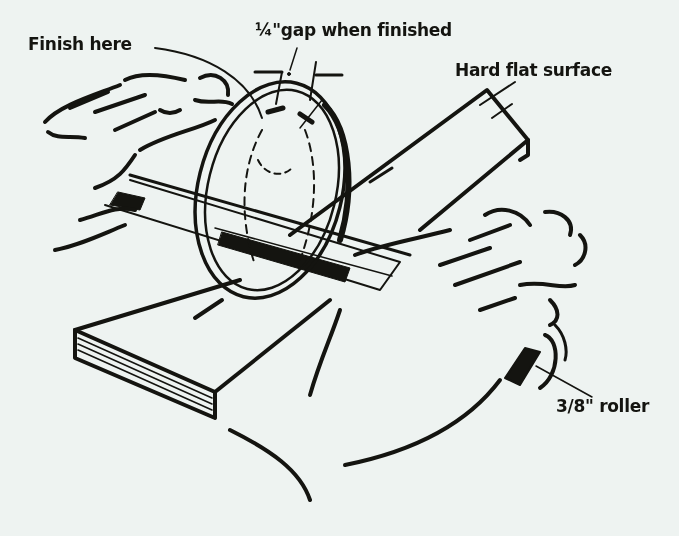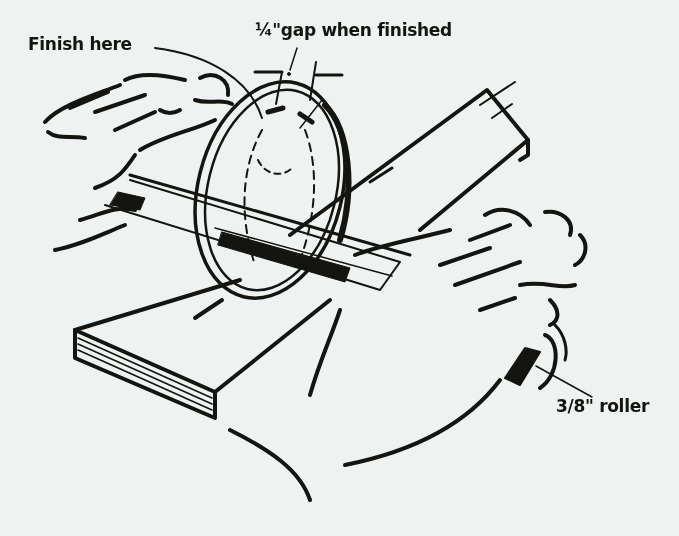--- a/index.html
+++ b/index.html
@@ -117,15 +117,16 @@
       <path d="M 555 325 C 565 335 568 350 565 360" stroke-width="3"></path>
       <path d="M 536 366 L 592 397" stroke-width="1.5"></path>
     </g>
   </svg>
 
   <div class="label" id="lbl-finish-left">Finish here</div>
 
   <div class="label" id="lbl-gap">¼"gap when finished</div>
 
 
+  <div class="label" id="lbl-surface">Hard flat surface</div>
 
   <div class="label" id="lbl-roller">3/8" roller</div>
 </div>
 
 </body></html>

